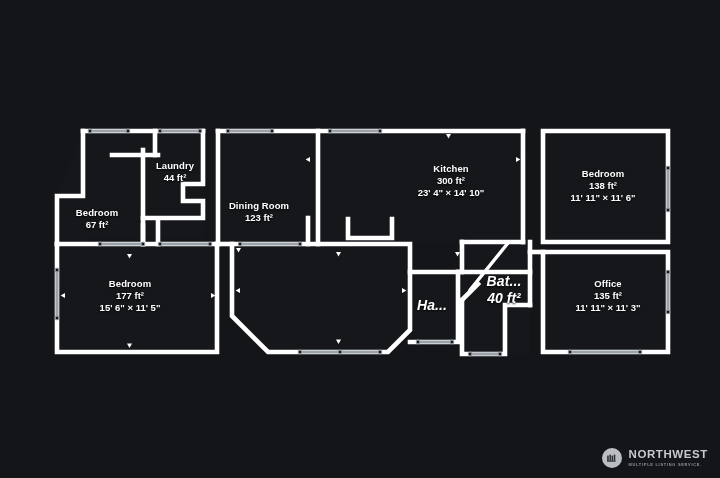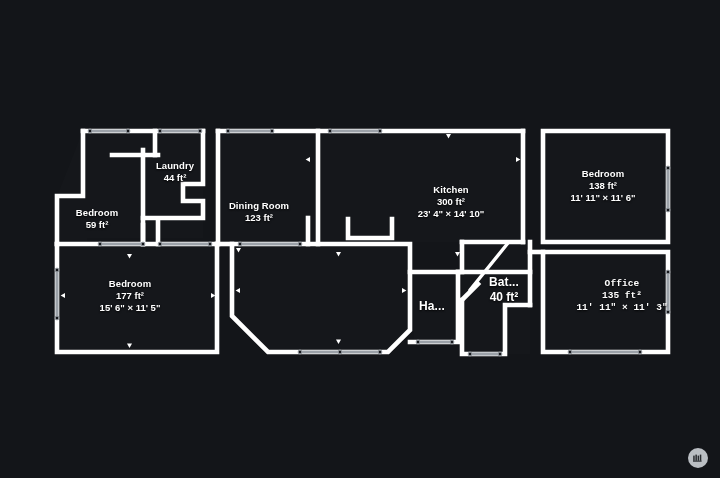--- a/index.html
+++ b/index.html
@@ -47,21 +47,22 @@
   }
   .room-label .rarea {
     display: block;
     font-size: 9.5px;
   }
   .room-label .rdims {
     display: block;
     font-size: 9.5px;
   }
   .label-sm .rname, .label-sm .rarea, .label-sm .rdims {
-    font-size: 12px;
+    font-size: 14px;
+    font-style: italic;
   }
   
   #logo {
     position: absolute;
     right: 12px;
     bottom: 10px;
     display: flex;
     align-items: center;
     gap: 6px;
     opacity: 0.92;
@@ -247,29 +248,29 @@
     </g>
   </svg>
 
   <div class="room-label" style="left:175px; top:172px;">
     <span class="rname">Laundry</span>
     <span class="rarea">44 ft²</span>
   </div>
 
   <div class="room-label" style="left:97px; top:219px;">
     <span class="rname">Bedroom</span>
-    <span class="rarea">59 ft²</span>
+    <span class="rarea">67 ft²</span>
   </div>
 
   <div class="room-label" style="left:259px; top:212px;">
     <span class="rname">Dining Room</span>
     <span class="rarea">123 ft²</span>
   </div>
 
-  <div class="room-label" style="left:451px; top:202px;">
+  <div class="room-label" style="left:451px; top:181px;">
     <span class="rname">Kitchen</span>
     <span class="rarea">300 ft²</span>
     <span class="rdims">23' 4" × 14' 10"</span>
   </div>
 
   <div class="room-label" style="left:603px; top:186px;">
     <span class="rname">Bedroom</span>
     <span class="rarea">138 ft²</span>
     <span class="rdims">11' 11" × 11' 6"</span>
   </div>
@@ -283,31 +284,35 @@
 
   <div class="room-label label-sm" style="left:432px; top:306px;">
     <span class="rname">Ha...</span>
   </div>
 
   <div class="room-label label-sm" style="left:504px; top:290px;">
     <span class="rname">Bat...</span>
     <span class="rarea">40 ft²</span>
   </div>
 
-  <div class="room-label" style="left:622px; top:296px;font-family:Liberation Mono, monospace;">
+  <div class="room-label" style="left:608px; top:296px;">
     <span class="rname">Office</span>
     <span class="rarea">135 ft²</span>
     <span class="rdims">11' 11" × 11' 3"</span>
   </div>
 
   <div id="logo">
     <span class="mark">
       <svg width="14" height="14" viewBox="0 0 14 14" aria-hidden="true">
         <rect x="2.2" y="4.6" width="1.5" height="5.2" fill="#2a2d31"></rect>
         <rect x="4.4" y="3.6" width="1.5" height="6.2" fill="#2a2d31"></rect>
         <rect x="6.6" y="4.6" width="1.5" height="5.2" fill="#2a2d31"></rect>
         <rect x="8.8" y="3.6" width="1.5" height="6.2" fill="#2a2d31"></rect>
         <rect x="2.0" y="9.6" width="8.6" height="1.1" fill="#2a2d31"></rect>
       </svg>
     </span>
+    <span class="wordmark">
+      <span class="brand">NORTHWEST</span>
+      <span class="tagline">MULTIPLE LISTING SERVICE.</span>
+    </span>
   </div>
 
 </div>
 
 </body></html>

